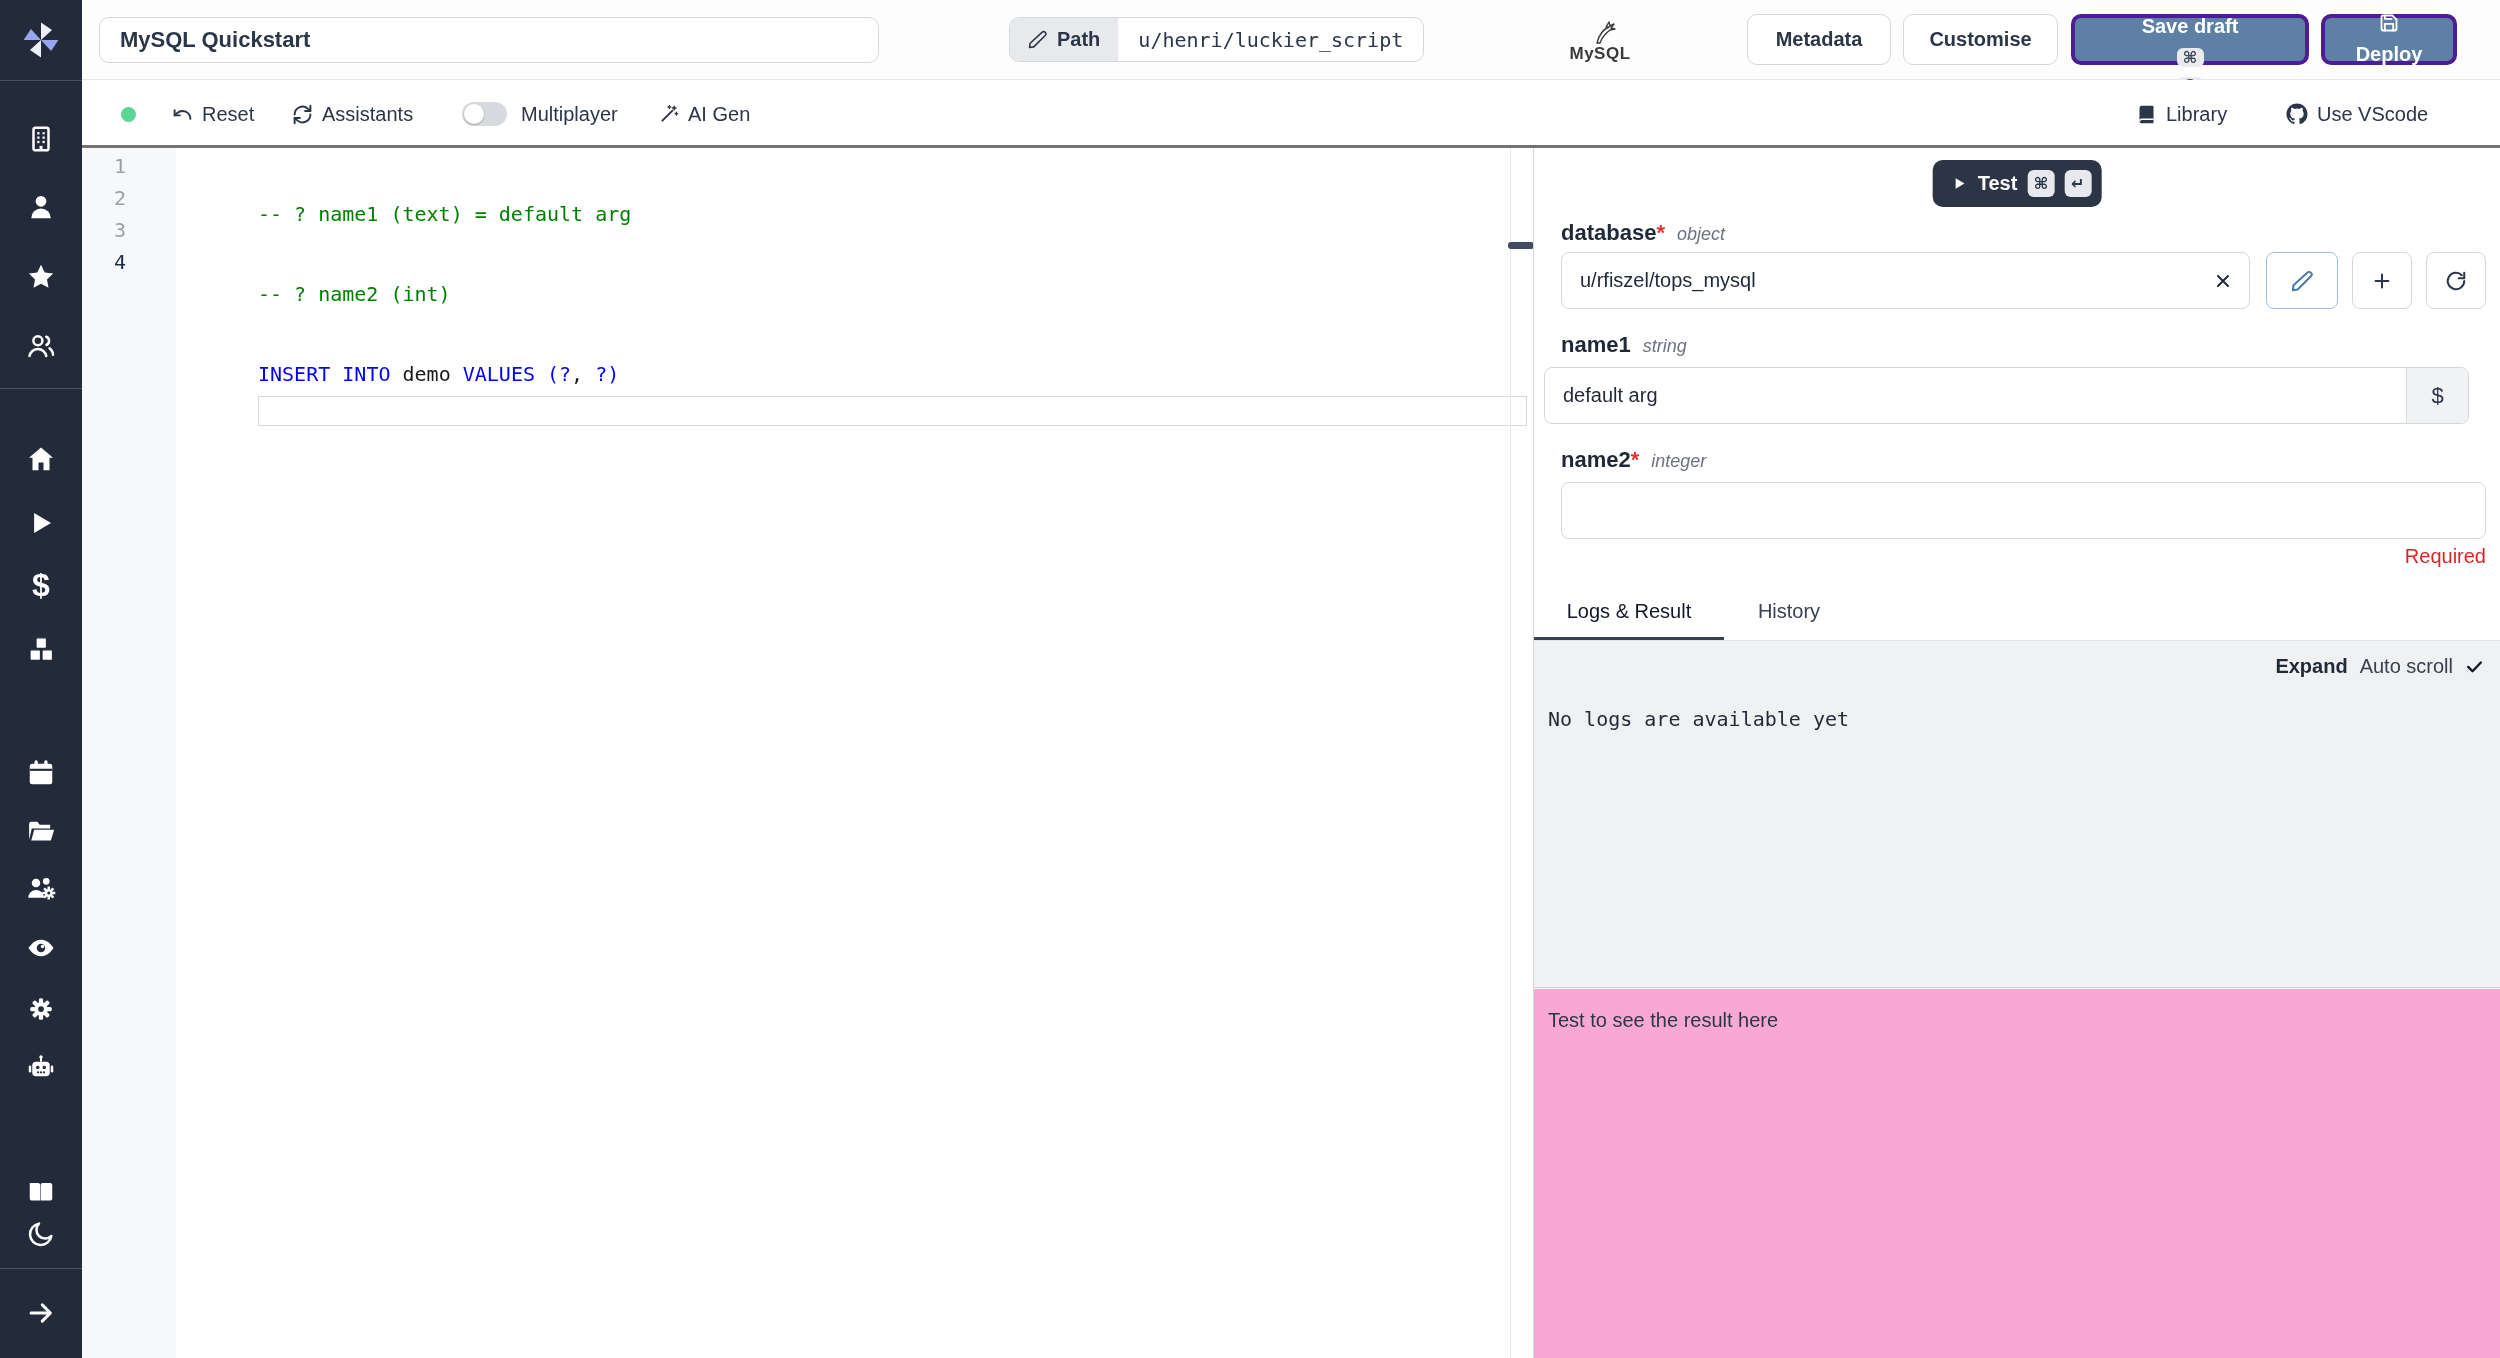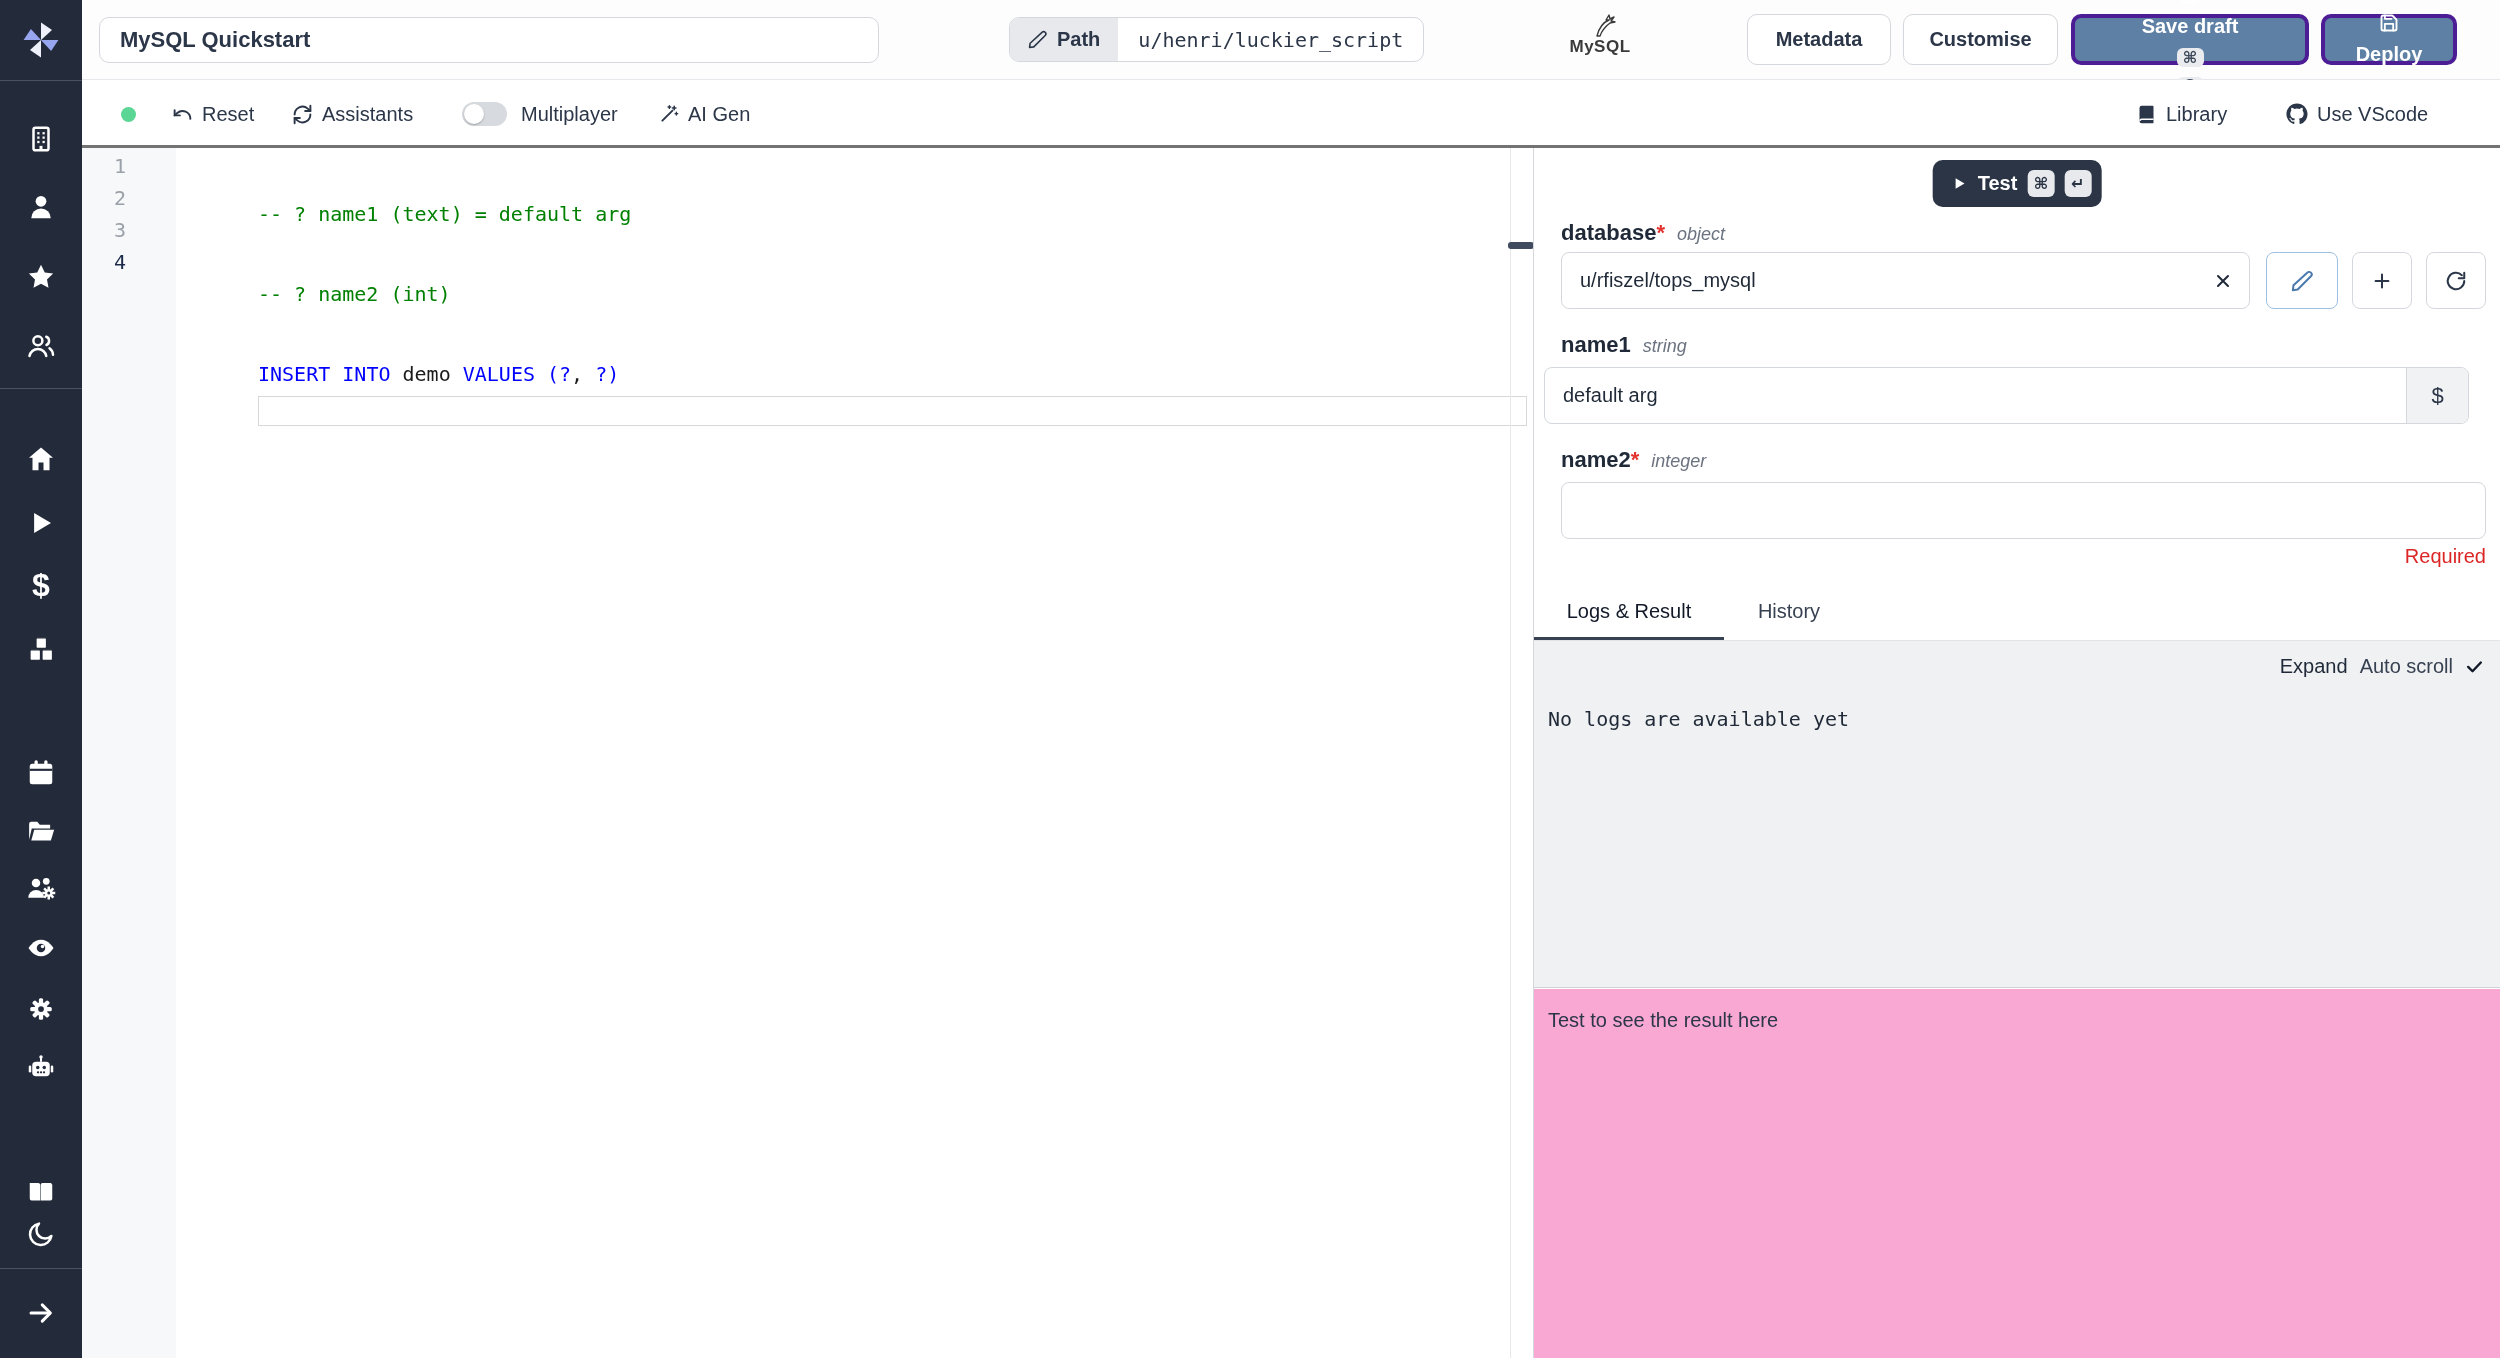--- a/index.html
+++ b/index.html
@@ -12,21 +12,21 @@
   .sidebar { position:absolute; left:0; top:0; width:82px; height:1358px; background:#232a39; z-index:5; }
   .sb-icon { position:absolute; left:17px; width:48px; height:48px; display:flex; align-items:center; justify-content:center; color:#fff; cursor:pointer; }
   .sb-div { position:absolute; left:0; width:82px; height:1px; background:#4a5162; }
 
   
   .titlebar { position:absolute; left:82px; top:0; width:2418px; height:80px; background:#fdfdfd; border-bottom:1px solid #e5e7eb; }
   .title-input { position:absolute; left:17px; top:17px; width:780px; height:46px; border:1px solid #d4d7dc; border-radius:10px; padding:0 20px; font-size:22px; font-weight:700; color:#2b3648; background:#fff; font-family:inherit; outline:none; }
   .path-group { position:absolute; left:927px; top:17px; height:45px; display:flex; align-items:stretch; border:1px solid #d4d7dc; border-radius:10px; overflow:hidden; background:#fff; }
   .path-left { display:flex; align-items:center; gap:10px; background:#e7e9ed; padding:0 18px; font-weight:700; font-size:20px; color:#2b3648; cursor:pointer; }
   .path-value { display:flex; align-items:center; padding:0 20px; font-size:20px; color:#2b3648; }
-  .mysql-badge { position:absolute; left:1478px; top:12px; width:80px; height:56px; display:flex; flex-direction:column; align-items:center; justify-content:flex-start; color:#3a3a3a; }
+  .mysql-badge { position:absolute; left:1478px; top:12px; width:80px; height:56px; display:flex; flex-direction:column; align-items:center; justify-content:center; color:#3a3a3a; }
   .mysql-text { font-size:17px; font-weight:700; letter-spacing:0.5px; line-height:1; }
   .btn { display:flex; align-items:center; justify-content:center; gap:10px; border-radius:10px; font-size:20px; font-weight:700; cursor:pointer; }
   .btn-white { position:absolute; top:14px; height:51px; background:#fff; border:1px solid #d4d7dc; color:#2b3648; }
   .btn-blue  { position:absolute; top:14px; height:51px; background:#5e80a5; border:4px solid #4c1d95; color:#fff;flex-direction:column; }
   .kbd { display:flex; align-items:center; justify-content:center; min-width:27px; height:27px; padding:0 4px; background:#e9ebef; border-radius:6px; color:#3f4a5a; font-size:16px; font-weight:700; }
 
   
   .toolbar { position:absolute; left:82px; top:80px; width:2418px; height:68px; background:#ffffff; border-bottom:3px solid #737373; }
   .tb-item { position:absolute; top:0; height:68px; display:flex; align-items:center; gap:9px; font-size:20px; font-weight:500; color:#2b3648; cursor:pointer; }
   .dot { position:absolute; left:39px; top:27px; width:15px; height:15px; border-radius:50%; background:#5cd694; }
@@ -64,21 +64,21 @@
   .clear-x { width:52px; height:100%; display:flex; align-items:center; justify-content:center; color:#1f2937; cursor:pointer; background:transparent; border:none; }
   .addon { width:62px; height:100%; display:flex; align-items:center; justify-content:center; background:#f1f2f4; border-left:1px solid #d4d7dc; font-size:22px; color:#2b3648; cursor:pointer; }
   .sq-btn { position:absolute; height:57px; background:#fff; border:1px solid #d4d7dc; border-radius:8px; display:flex; align-items:center; justify-content:center; cursor:pointer; color:#2b3648; }
   .sq-btn.edit { border-color:#9fbfe2; color:#4a79ad; }
   .req-msg { position:absolute; right:14px; top:397px; font-size:20px; color:#dc2626; }
   .tabs { position:absolute; left:0; top:452px; width:966px; height:40px; }
   .tab { position:absolute; top:0; height:40px; display:flex; align-items:flex-start; justify-content:center; font-size:20px; color:#374151; cursor:pointer; }
   .tab.active { color:#111827; border-bottom:3px solid #374151; font-weight:500; }
   .logs-panel { position:absolute; left:0; top:492px; width:966px; height:348px; background:#f0f1f3; border-top:1px solid #e3e4e8; border-bottom:1px solid #cfd3d9; }
   .logs-controls { position:absolute; right:16px; top:14px; display:flex; align-items:center; gap:12px; }
-  .expand-lbl { font-size:20px; font-weight:400; color:#1f2937; cursor:pointer; }
+  .expand-lbl { font-size:20px; font-weight:700; color:#1f2937; cursor:pointer; }
   .autoscroll-lbl { font-size:20px; color:#374151; cursor:pointer; }
   .logs-empty { position:absolute; left:14px; top:66px; font-size:20px; color:#1f2937; }
   .result-area { position:absolute; left:0; top:841px; width:966px; height:369px; background:#f9a8d4; }
   .result-msg { position:absolute; left:14px; top:20px; font-size:20px; color:#2b3648; }
 
   svg { display:block; }
 </style>
 </head>
 <body>
 

